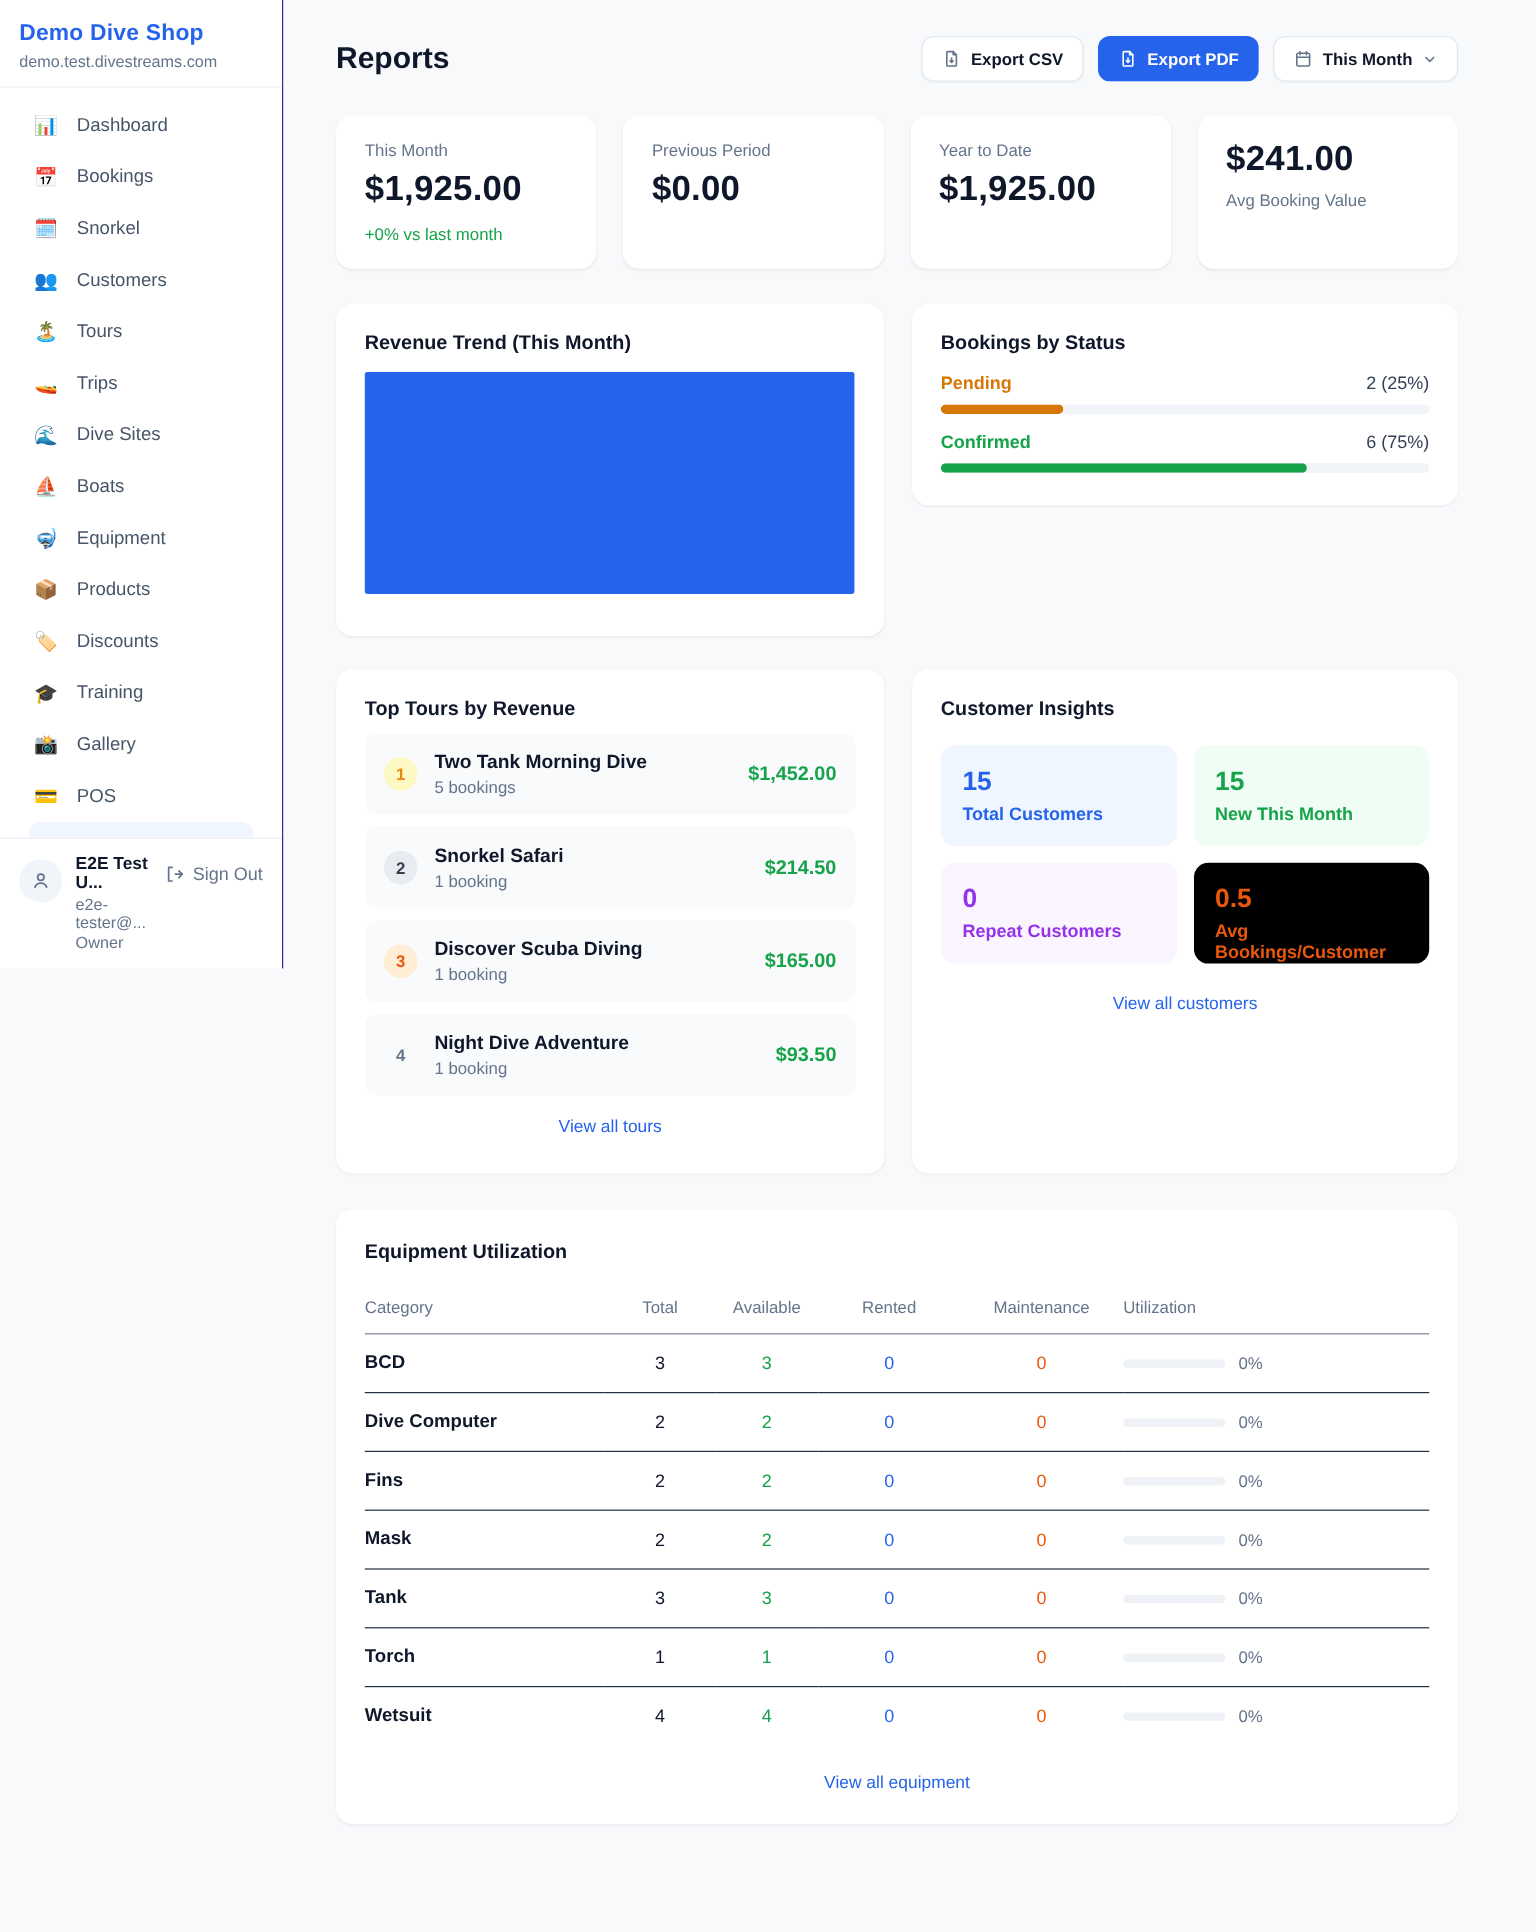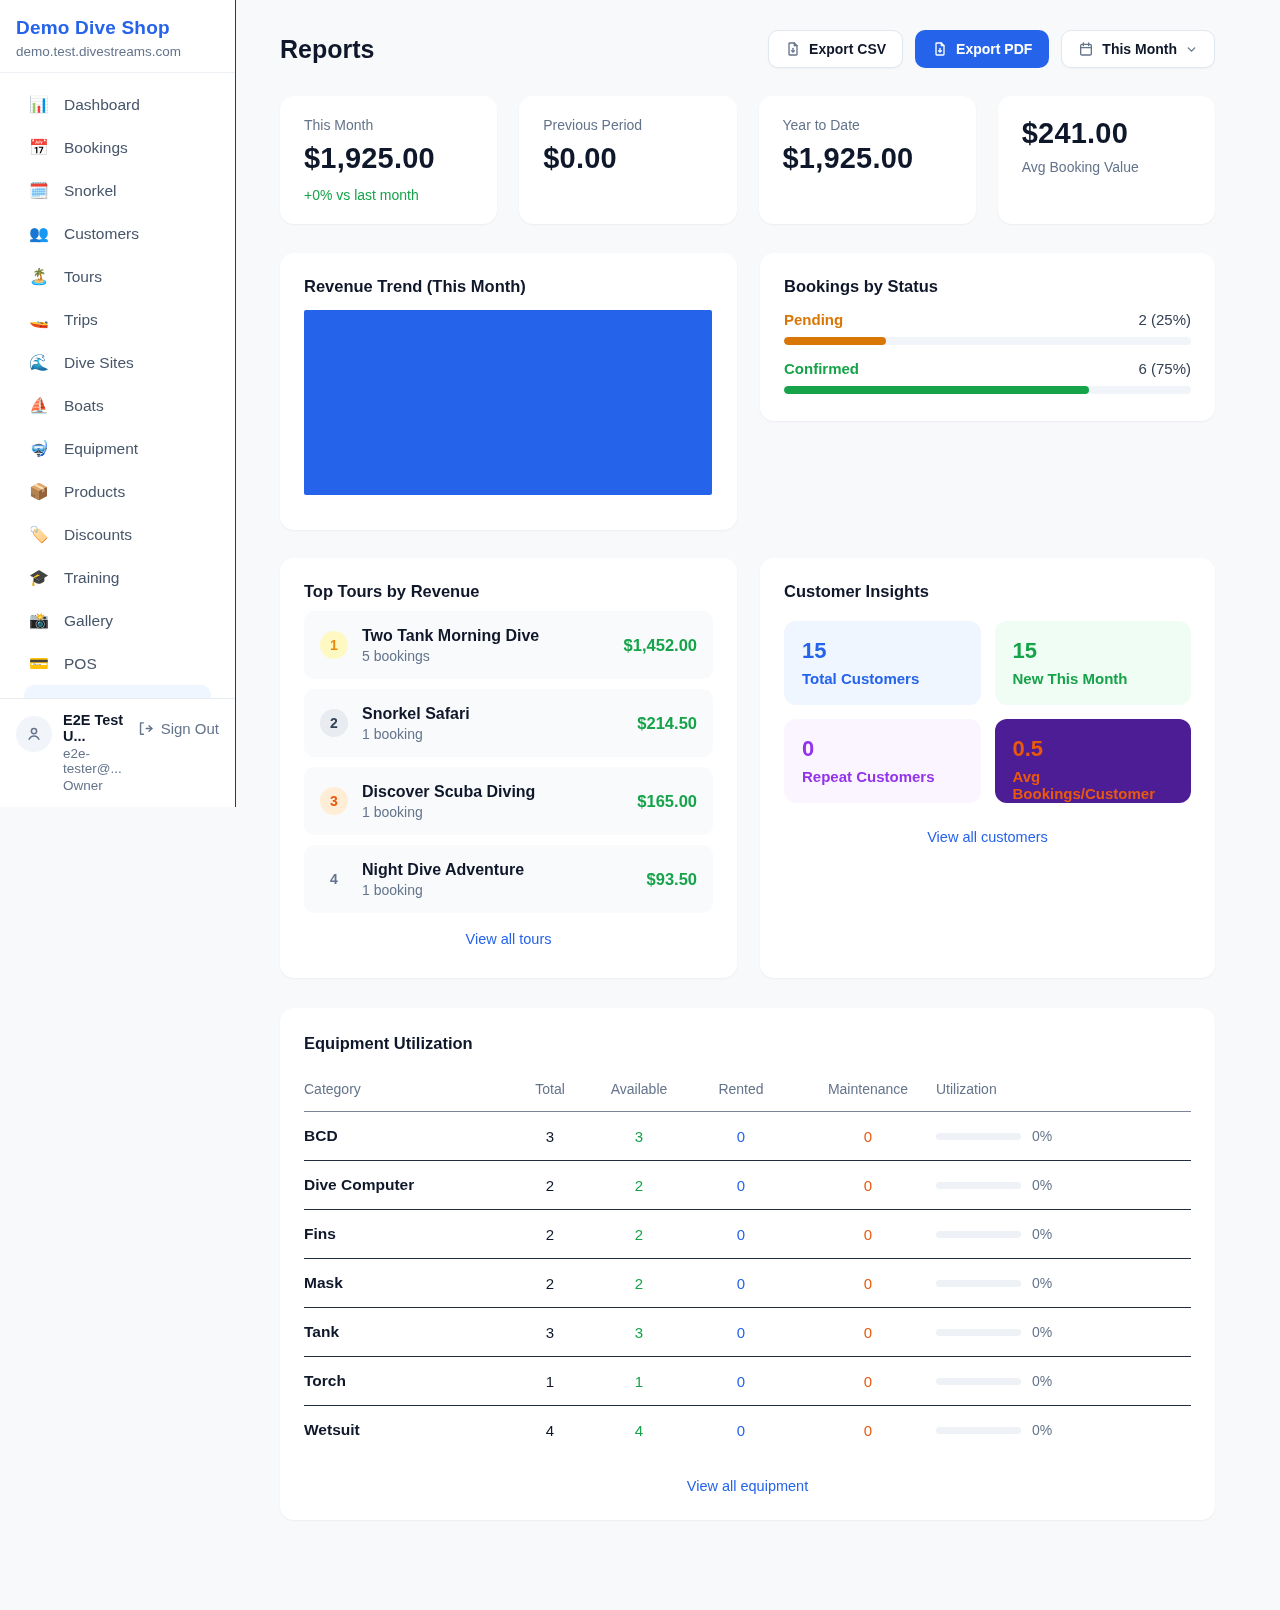--- a/index.html
+++ b/index.html
@@ -317,21 +317,21 @@
             <div class="tile-label" style="color: rgb(37, 99, 235);">Total Customers</div>
           </div>
           <div class="tile" style="background: rgb(240, 253, 244);">
             <div class="tile-value" style="color: rgb(22, 163, 74);">15</div>
             <div class="tile-label" style="color: rgb(22, 163, 74);">New This Month</div>
           </div>
           <div class="tile" style="background: rgb(250, 245, 255);">
             <div class="tile-value" style="color: rgb(147, 51, 234);">0</div>
             <div class="tile-label" style="color: rgb(147, 51, 234);">Repeat Customers</div>
           </div>
-          <div class="tile" style="background: #4c1d95;">
+          <div class="tile" style="background: #000000;">
             <div class="tile-value" style="color: rgb(234, 88, 12);">0.5</div>
             <div class="tile-label" style="color: rgb(234, 88, 12);">Avg Bookings/Customer</div>
           </div>
         </div>
         <a class="view-link">View all customers</a>
       </div>
     </div>
 
     <div class="card equipment-card">
       <div class="section-title">Equipment Utilization</div>

